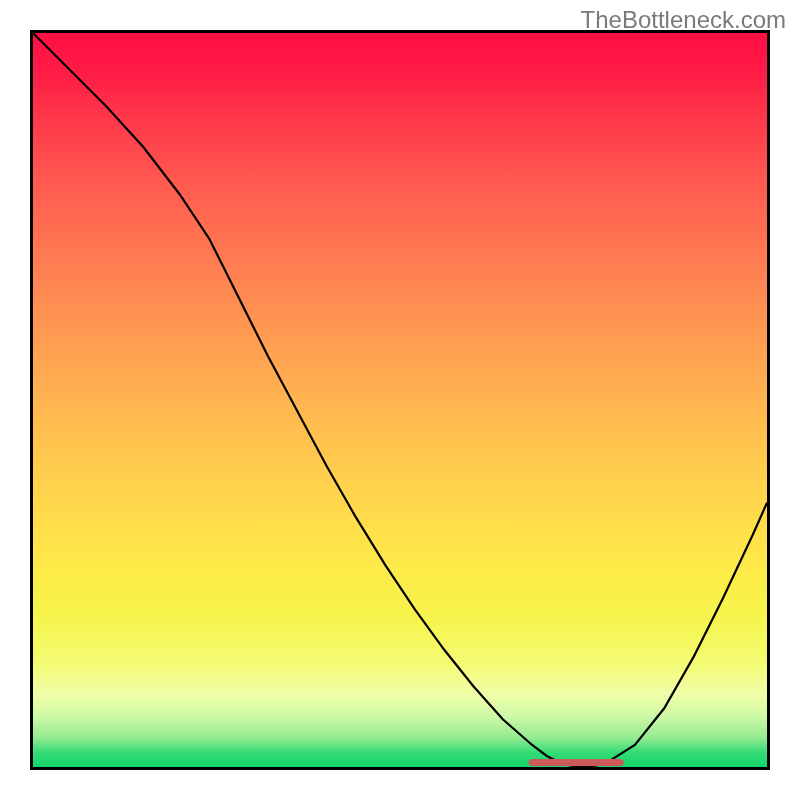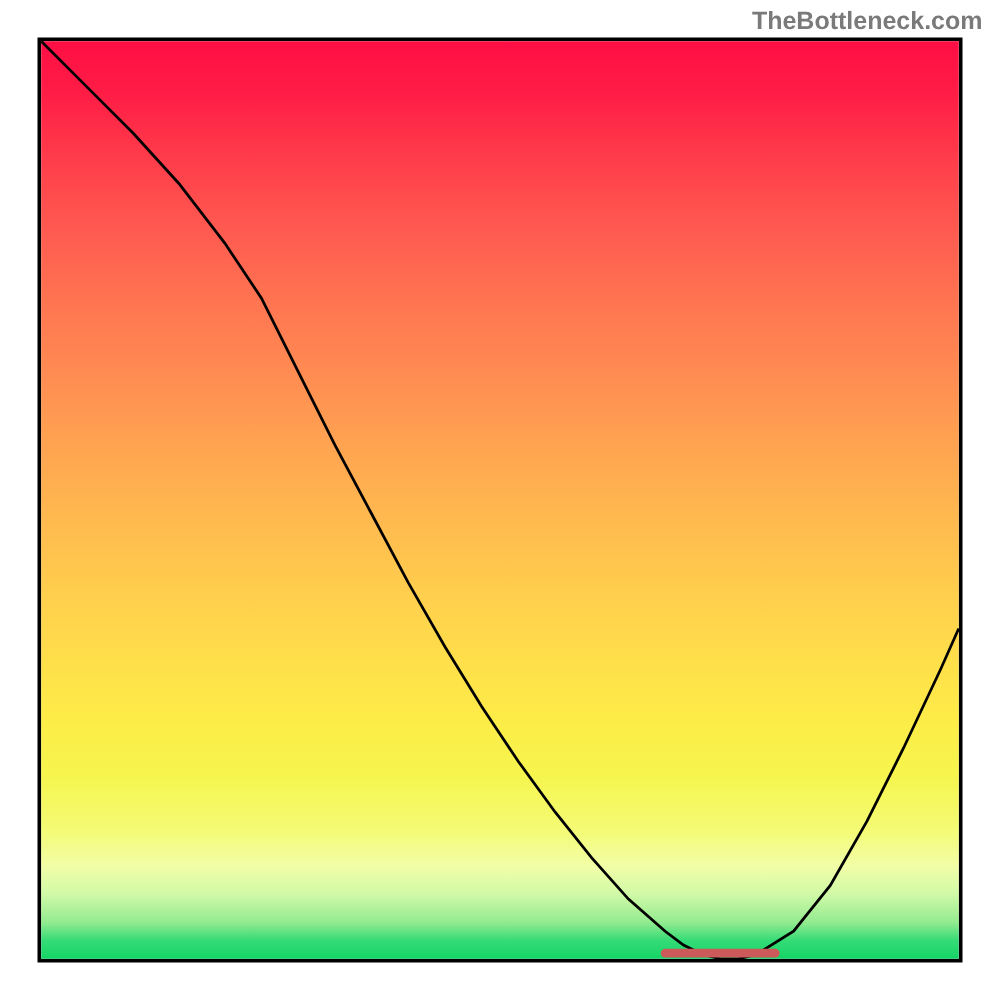--- a/index.html
+++ b/index.html
@@ -9,22 +9,22 @@
     height: 800px;
     position: relative;
     font-family: Arial, sans-serif;
     background: #fff;
   }
   .watermark {
     position: absolute;
     top: 6px;
     right: 14px;
     color: #7a7a7a;
-    font-size: 20px;
-    font-weight: 700;
+    font-size: 24px;
+    font-weight: 400;
     z-index: 10;
   }
   .chart-frame {
     position: absolute;
     top: 30px;
     left: 30px;
     width: 740px;
     height: 740px;
     border: 3px solid #000;
     box-sizing: border-box;

